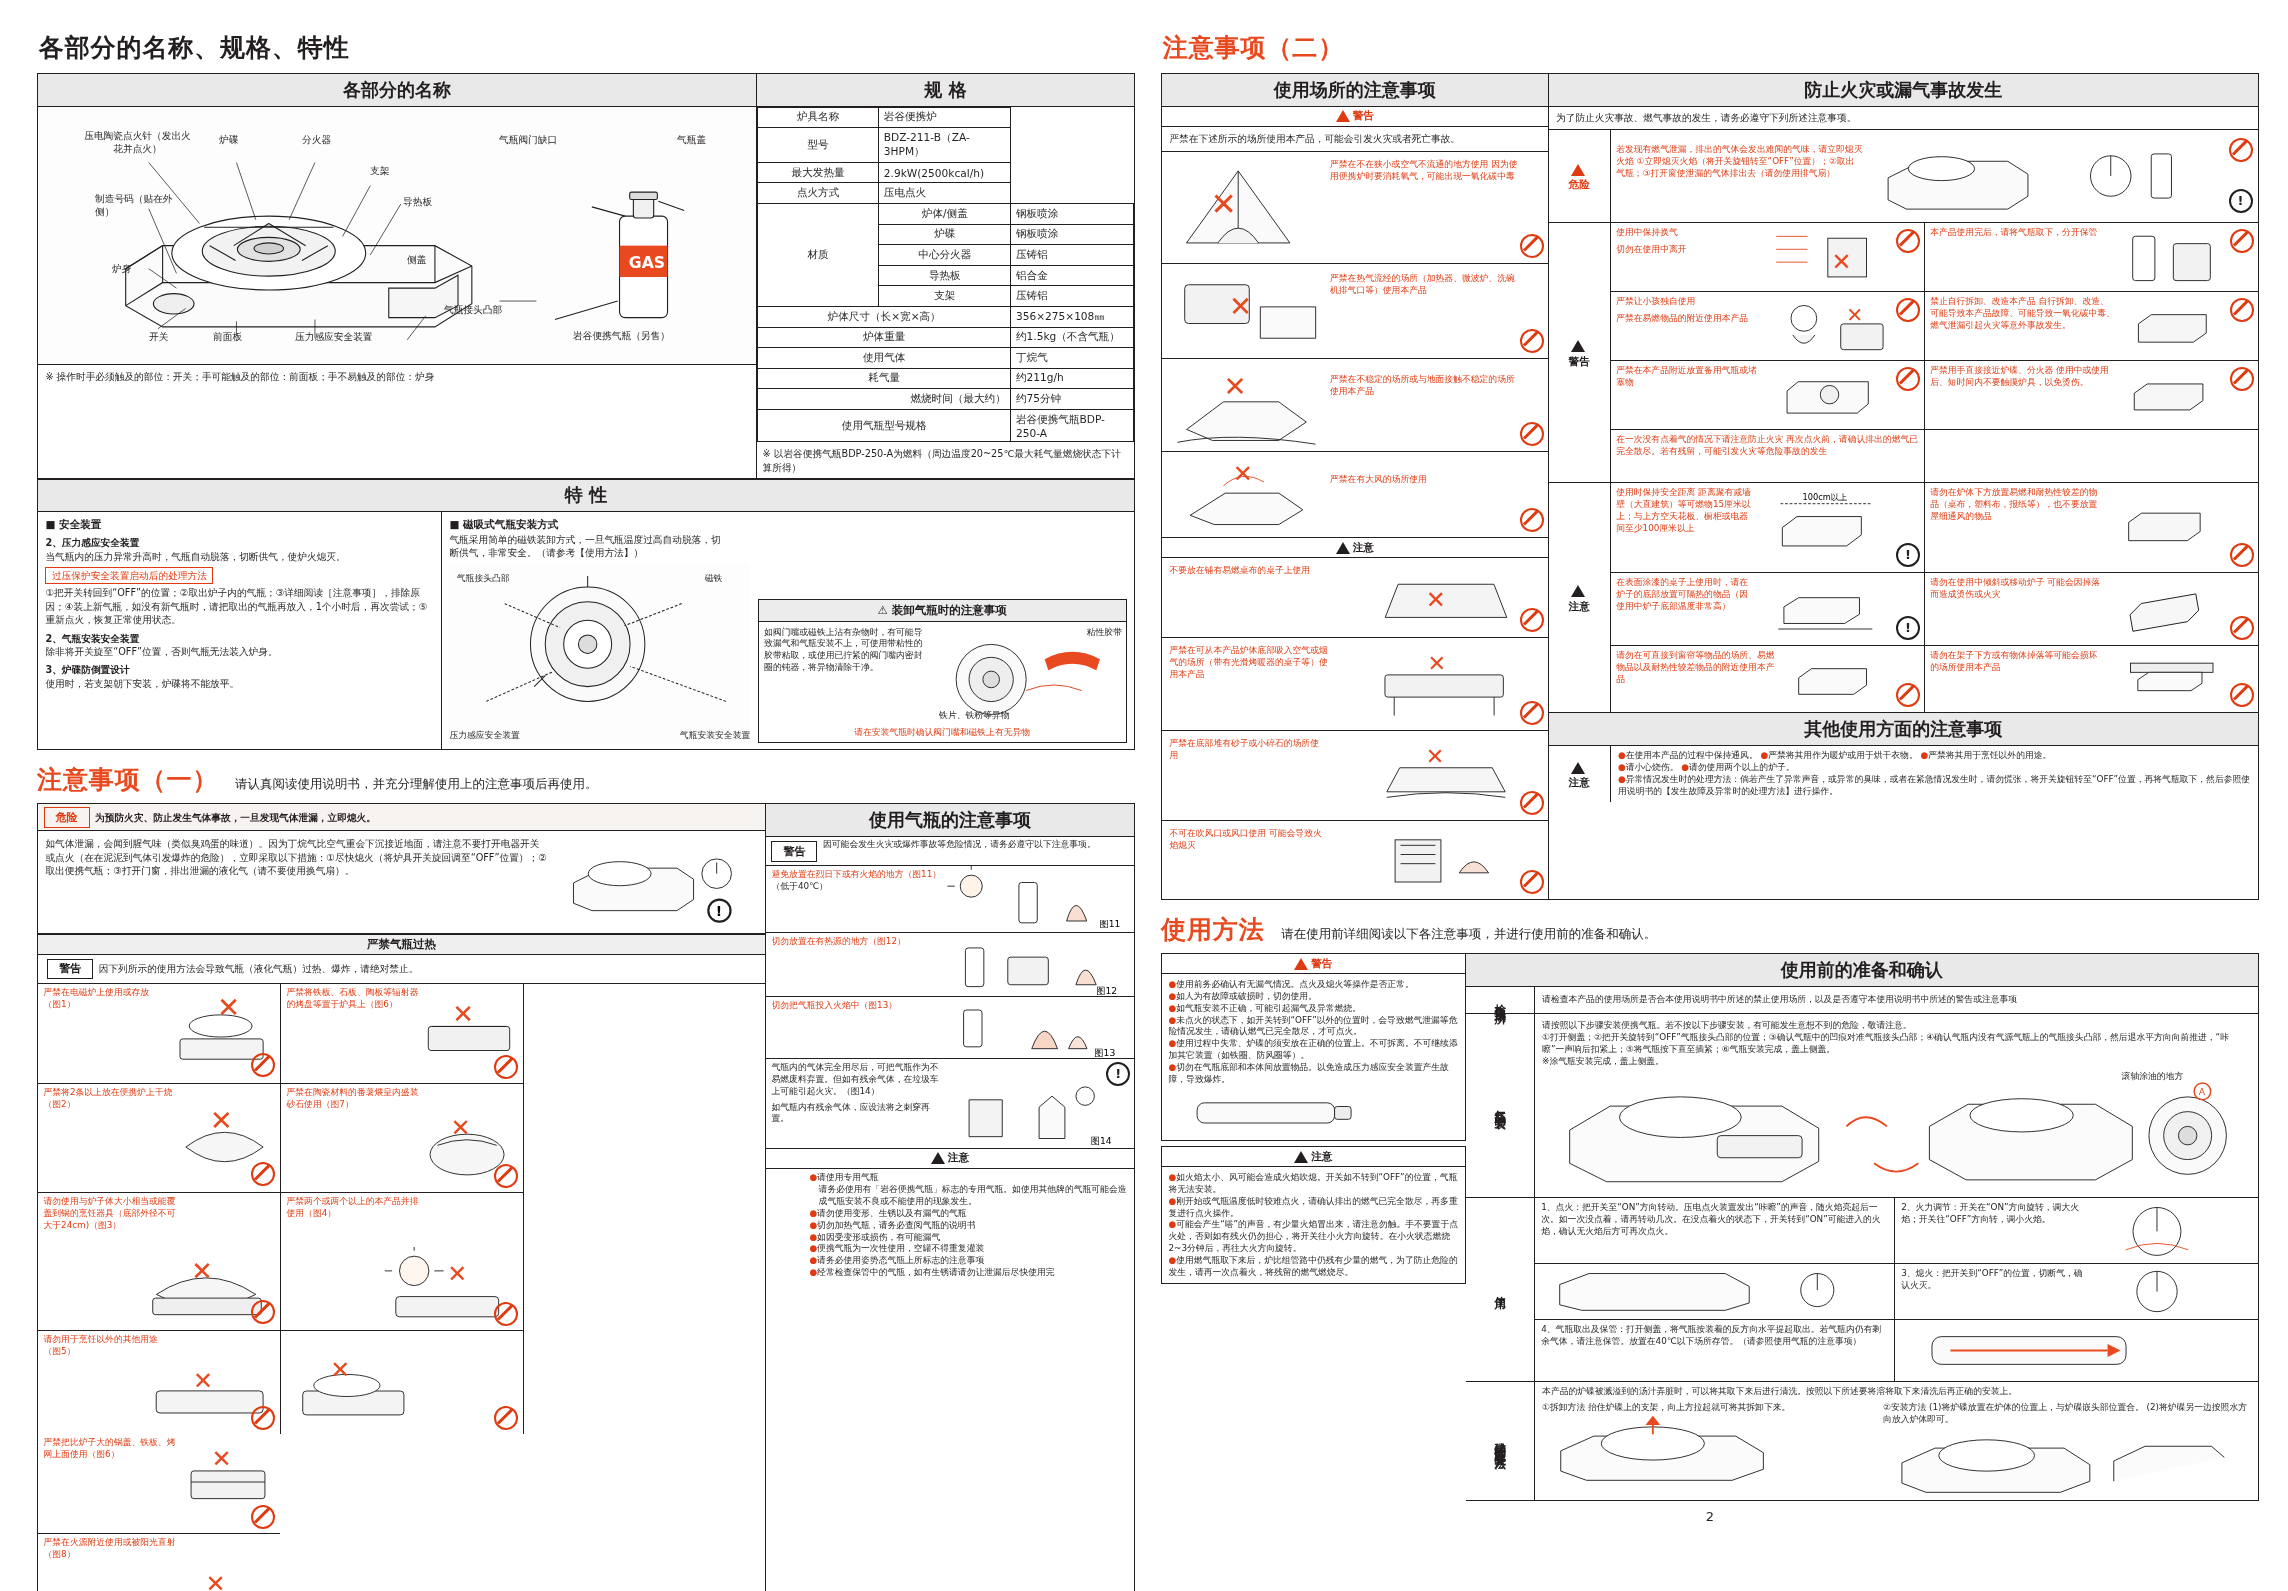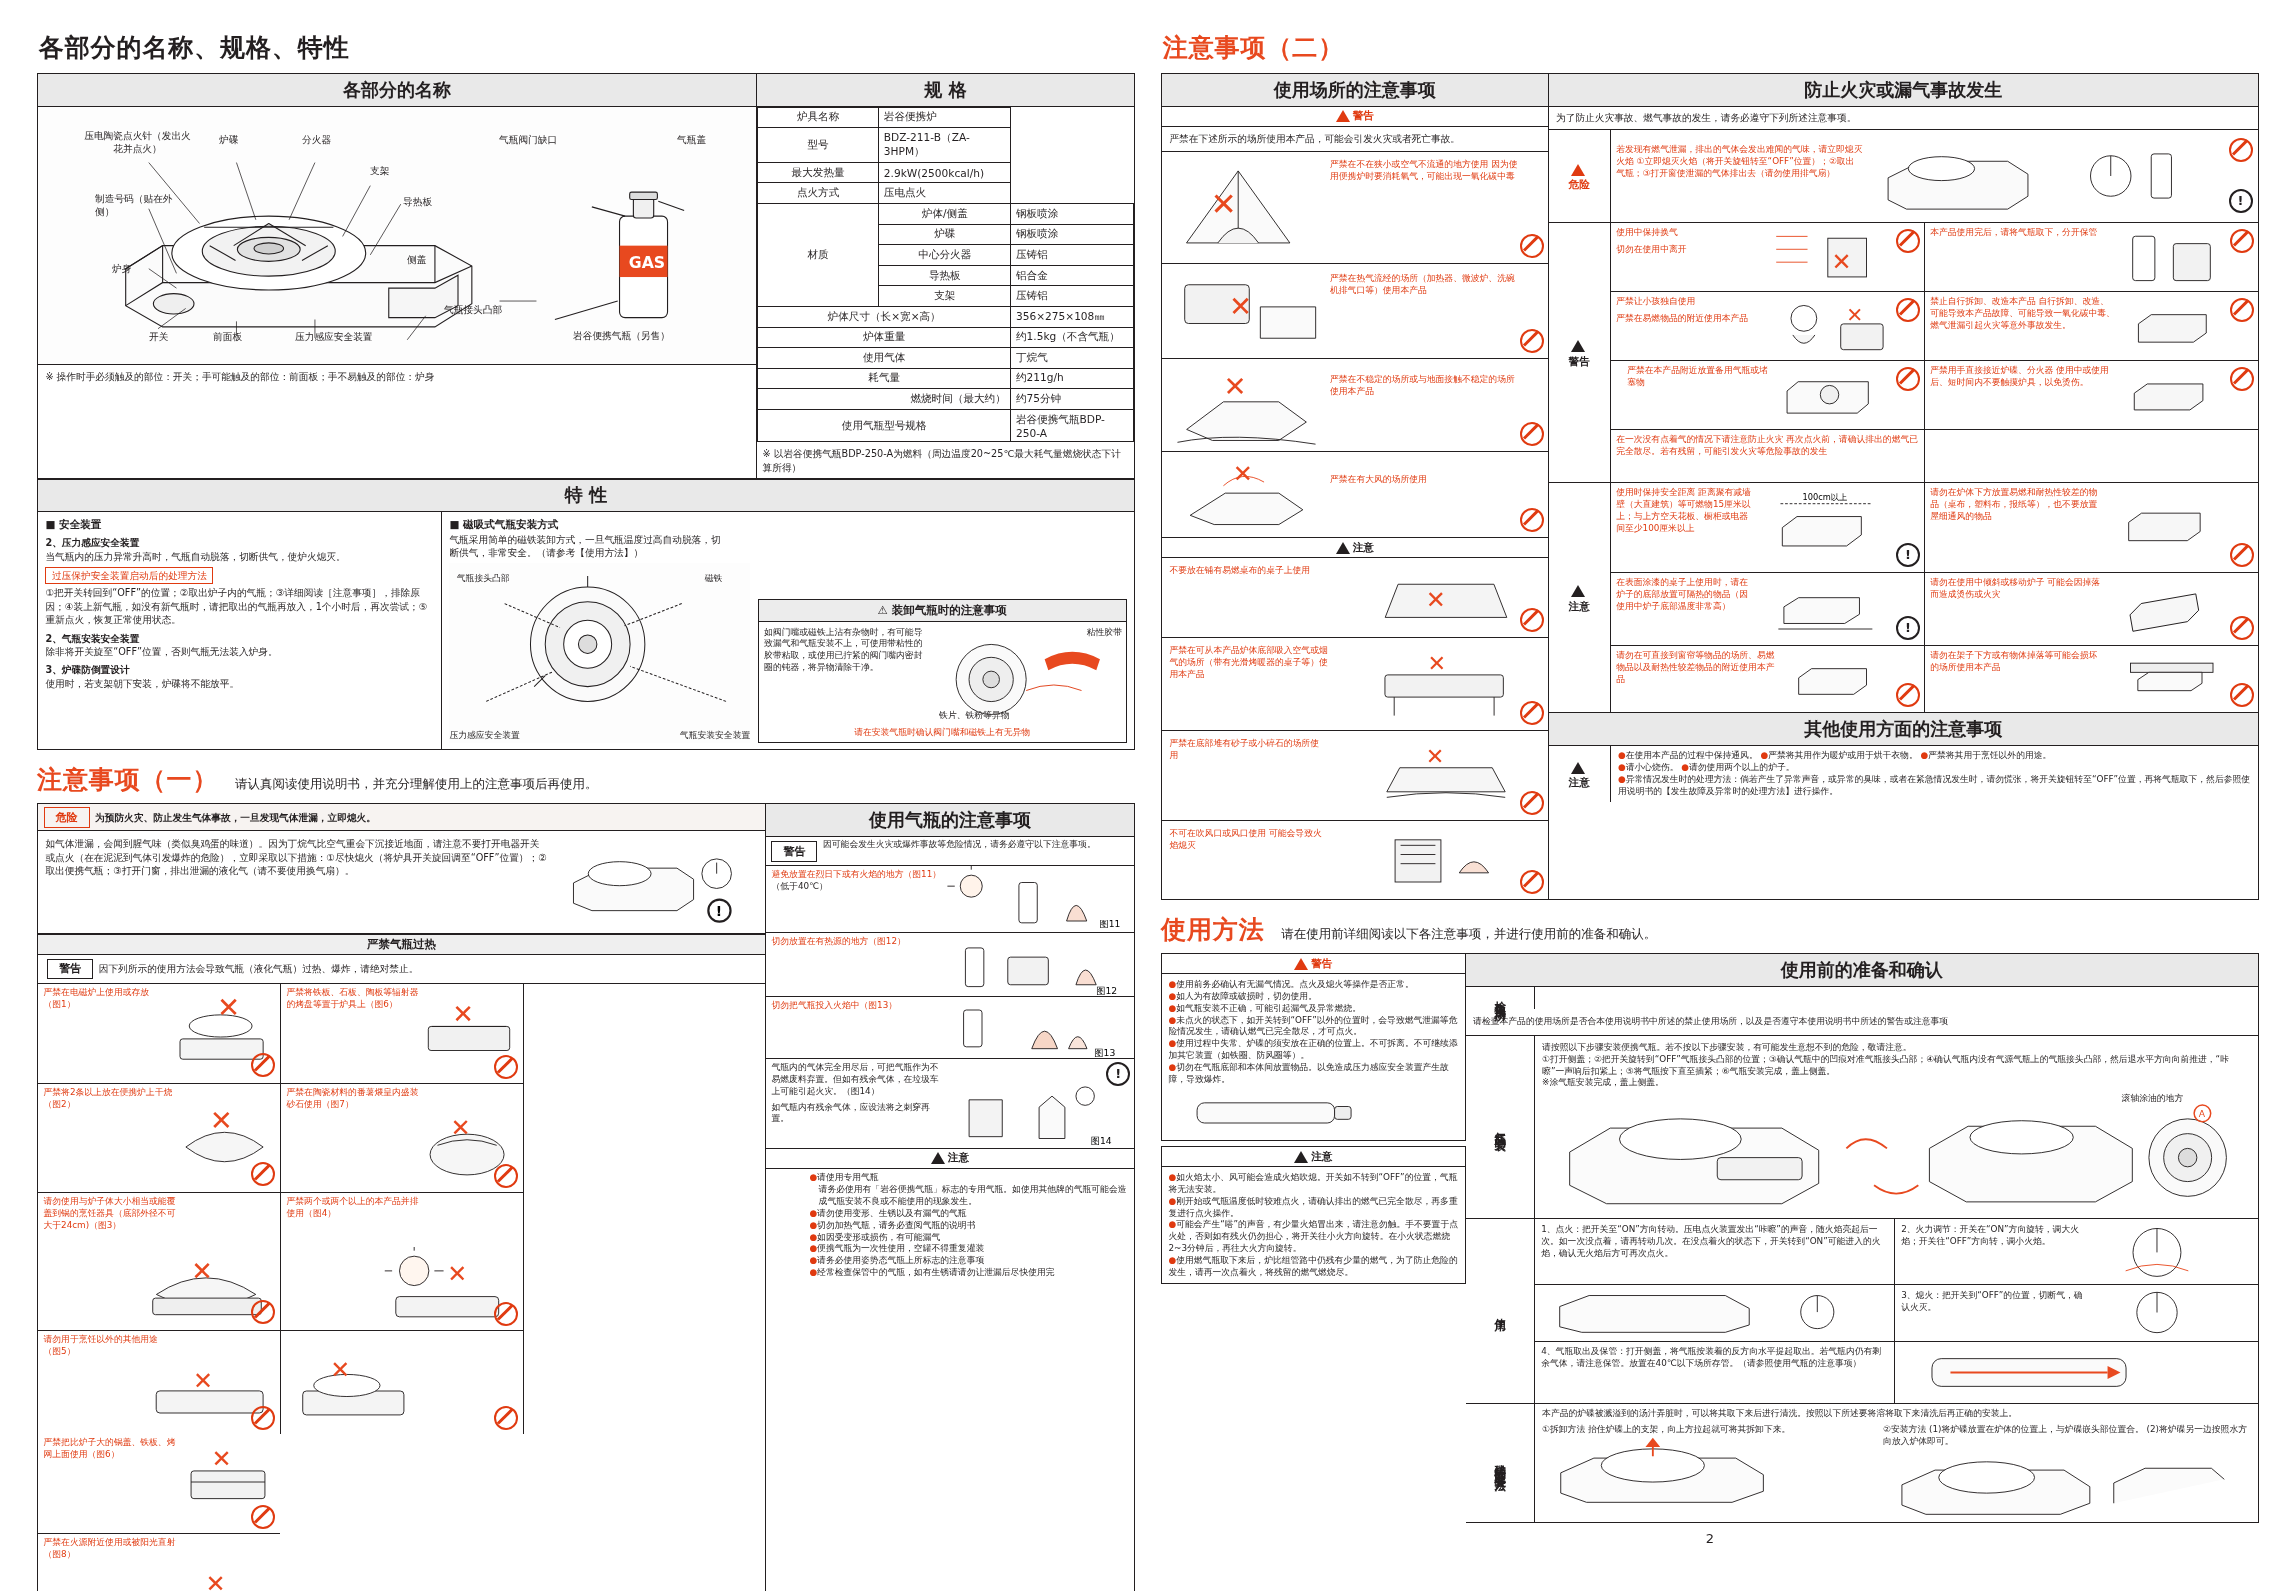--- a/index.html
+++ b/index.html
@@ -710,21 +710,21 @@
                 <svg style="position:absolute;right:31px;top:7.4px;" width="102" height="55" viewBox="0 0 110 60">
                   <g stroke="#231f20" fill="none" stroke-width="1">
                       <path d="M14 46 L74 46 L88 36 L88 16 L28 16 L14 26 Z" fill="#f6f6f6"></path>
                     </g>
                 </svg>
                 <span class="ban" style="position:absolute;right:3.7px;top:5.5px;"></span>
               </div>
             </div>
             <div style="display:flex;">
               <div style="width:314px;border-right:0.9px solid #231f20;padding:3.7px 5.5px;box-sizing:border-box;position:relative;min-height:68px;">
-                <div class="xtiny red" style="width:148px;margin-left:11px;">严禁在本产品附近放置备用气瓶或堵塞物</div>
+                <div class="xtiny red" style="width:148px;">严禁在本产品附近放置备用气瓶或堵塞物</div>
                 <svg style="position:absolute;right:28px;top:3.7px;" width="120" height="63" viewBox="0 0 130 68">
                   <g stroke="#231f20" fill="none" stroke-width="1">
                       <path d="M12 52 L88 52 L100 42 L100 18 L24 18 L12 28 Z" fill="#fafafa"></path>
                       <circle cx="58" cy="32" r="10" fill="#f0f0f0"></circle>
                     </g>
                 </svg>
                 <span class="ban" style="position:absolute;right:3.7px;top:5.5px;"></span>
               </div>
               <div style="flex:1;padding:3.7px 5.5px;box-sizing:border-box;position:relative;">
                 <div class="xtiny red" style="width:185px;">严禁用手直接接近炉碟、分火器 使用中或使用后、短时间内不要触摸炉具，以免烫伤。</div>
@@ -888,21 +888,21 @@
             <div class="xtiny"><span class="bullet">●</span><span>刚开始或气瓶温度低时较难点火，请确认排出的燃气已完全散尽，再多重复进行点火操作。</span></div>
             <div class="xtiny"><span class="bullet">●</span><span>可能会产生“嗒”的声音，有少量火焰冒出来，请注意勿触。手不要置于点火处，否则如有残火仍勿担心，将开关往小火方向旋转。在小火状态燃烧2~3分钟后，再往大火方向旋转。</span></div>
             <div class="xtiny"><span class="bullet">●</span><span>使用燃气瓶取下来后，炉比组管路中仍残有少量的燃气，为了防止危险的发生，请再一次点着火，将残留的燃气燃烧尽。</span></div>
           </div>
         </div>
       </div>
 
       <div class="box" style="width:794px;border-left:none;">
         <div class="bar">使用前的准备和确认</div>
 
-        <div style="display:flex;border-bottom:1.1px solid #231f20;flex-direction:column;">
+        <div style="display:flex;border-bottom:1.1px solid #231f20;">
           <div style="width:68px;border-right:1.1px solid #231f20;display:flex;align-items:center;justify-content:center;padding:5.5px 0;">
             <div class="vlabel">检查使用场所</div>
           </div>
           <div class="xtiny" style="flex:1;padding:7.4px;box-sizing:border-box;">请检查本产品的使用场所是否合本使用说明书中所述的禁止使用场所，以及是否遵守本使用说明书中所述的警告或注意事项</div>
         </div>
 
         <div style="display:flex;border-bottom:1.1px solid #231f20;">
           <div style="width:68px;border-right:1.1px solid #231f20;display:flex;align-items:center;justify-content:center;padding:5.5px 0;">
             <div class="vlabel">气瓶的安装</div>
           </div>

